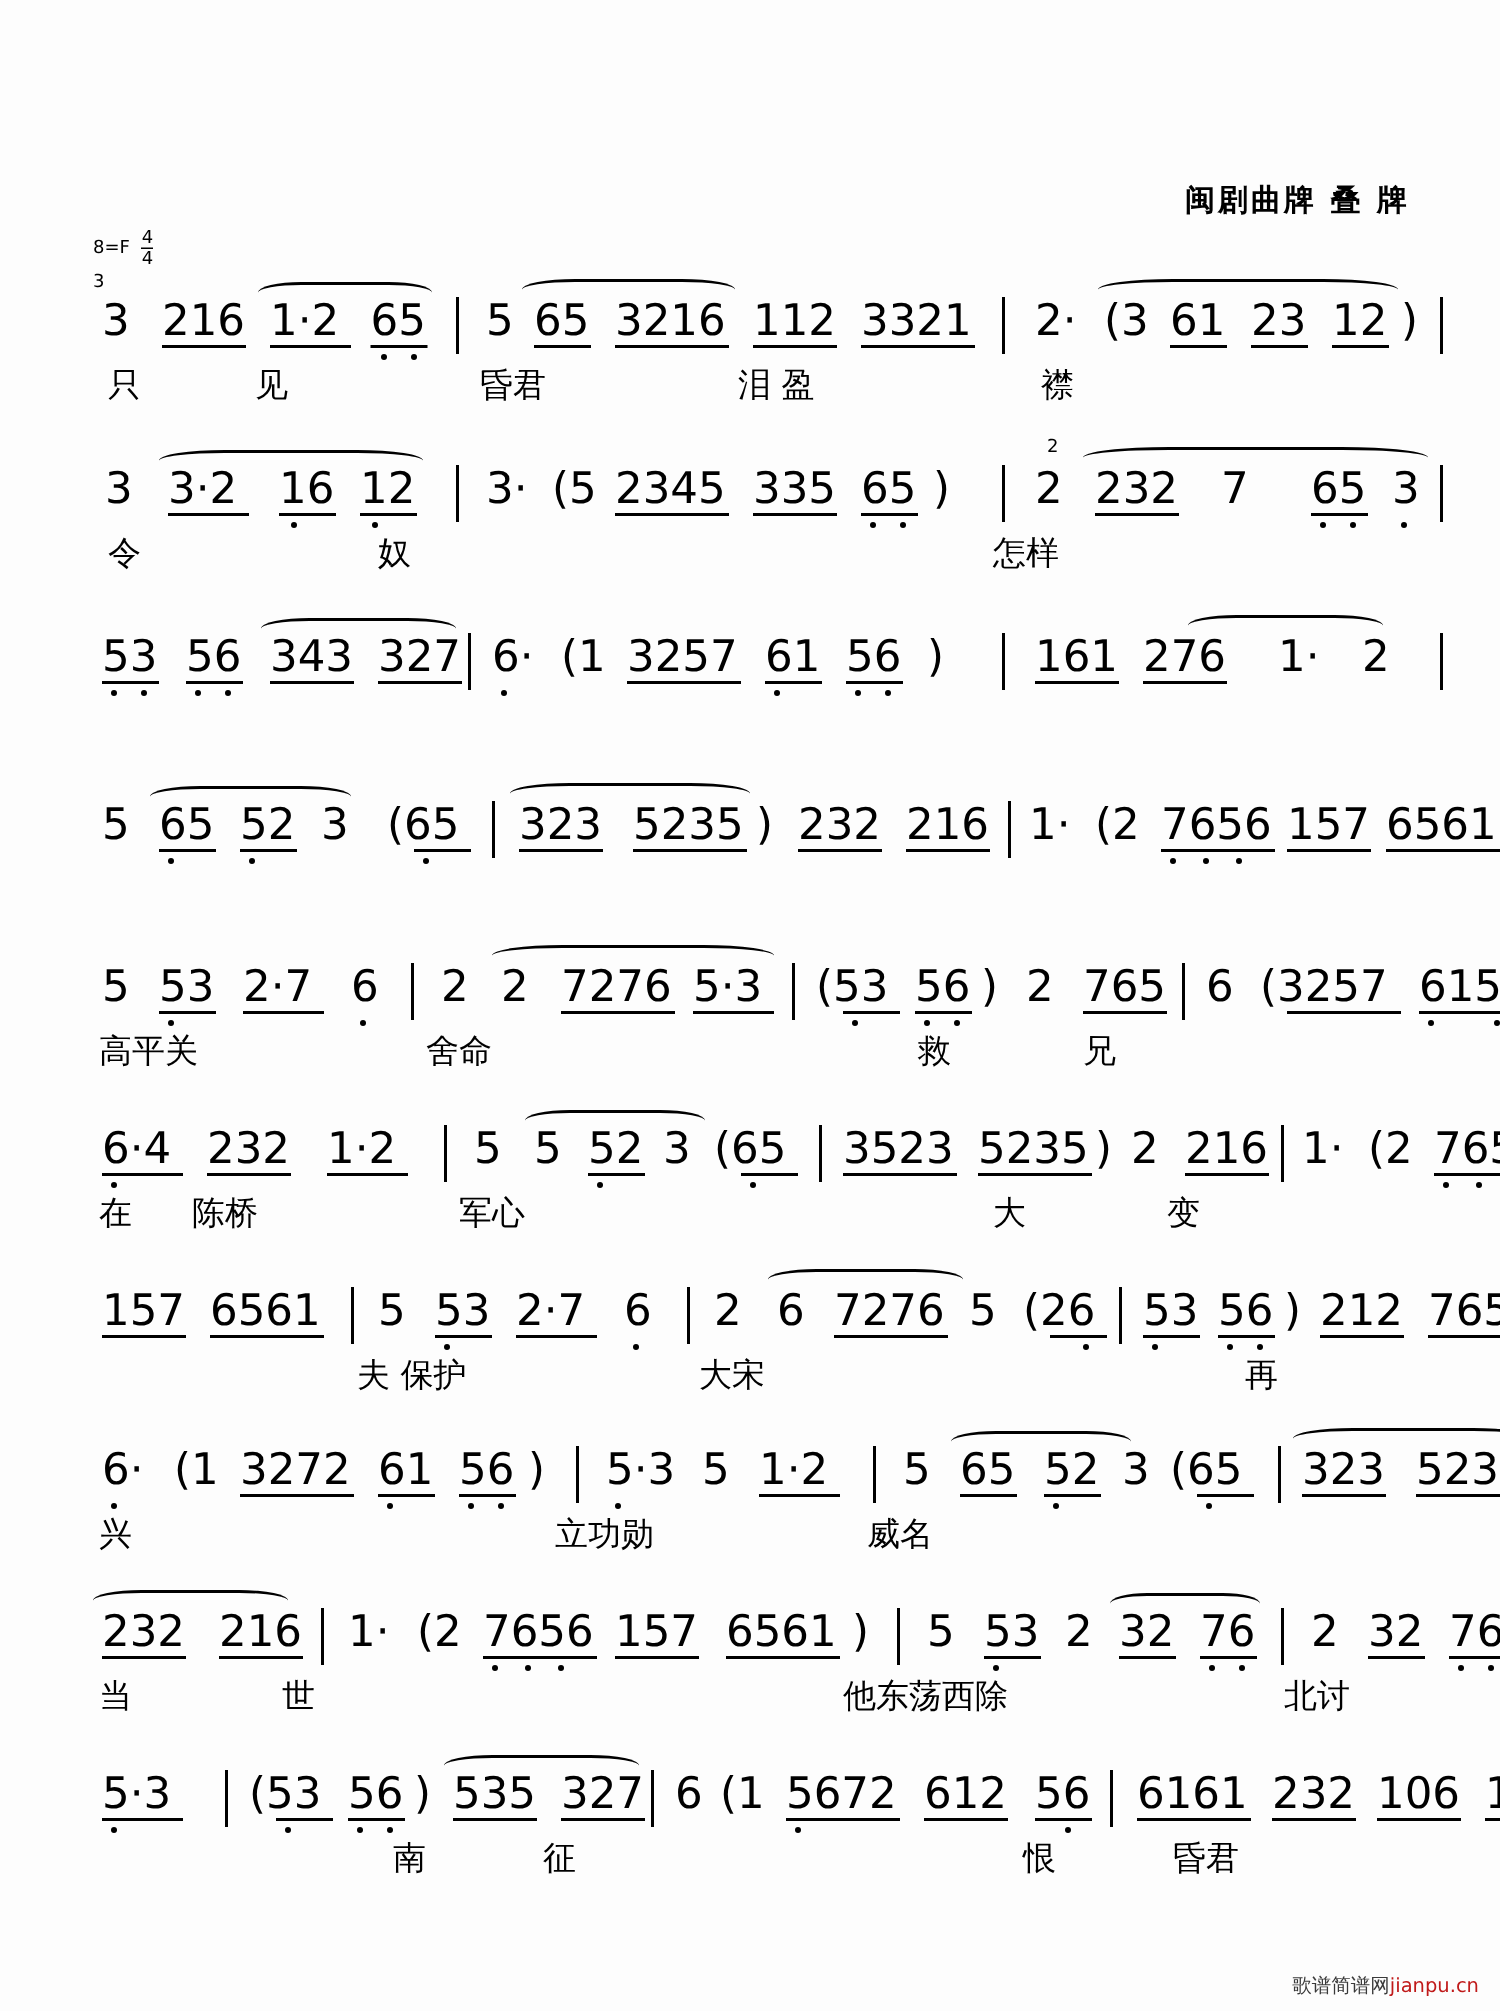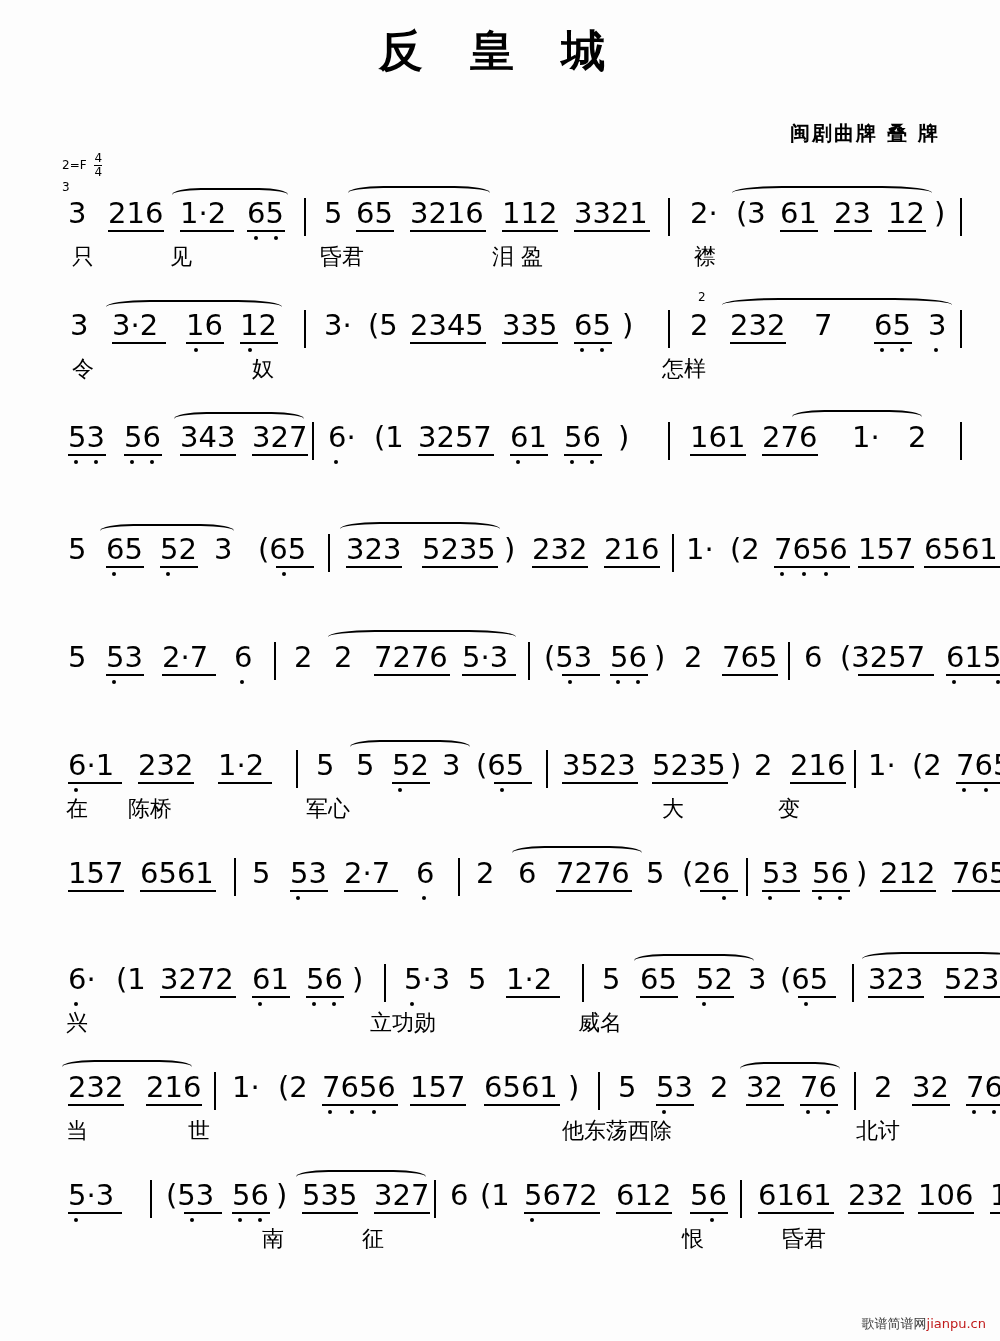--- a/index.html
+++ b/index.html
@@ -130,26 +130,25 @@
     color: #3a3a3a;
   }
   .watermark .red { color: #c01a1a; }
   .pagewrap { position: relative; }
 </style>
 </head>
 <body>
 
 <div class="page pagewrap">
 
-  <div class="title">反 皇 城</div>
 
   <div class="credits">闽剧曲牌 叠   牌</div>
 
   <div class="keysig">
-    <span>2=F</span>
+    <span>8=F</span>
     <span class="meter">
       <span class="num">4</span>
       <span class="den">4</span>
     </span>
   </div>
 
   <div class="system" style="top:196px">
     <div class="notes">
       <span class="tiny" style="left:0px; top:-16px">3</span>
       <span class="tok" style="left:6px">3</span>
@@ -356,25 +355,31 @@
       <span class="bar" style="left:726px"></span>
       <span class="tok" style="left:742px">6</span>
       <span class="tok" style="left:778px">(3257</span>
       <span class="beam" style="left:796px; top:34px; width:76px"></span>
       <span class="tok" style="left:884px">6156</span>
       <span class="beam" style="left:884px; top:34px; width:76px"></span>
 
       <span class="dotd" style="left:890px; top:40px"></span>
       <span class="dotd" style="left:934px; top:40px"></span>
     </div>
+    <div class="lyrics">
+      <span class="tok" style="left:4px">高平关</span>
+      <span class="tok" style="left:222px">舍命</span>
+      <span class="tok" style="left:550px">救</span>
+      <span class="tok" style="left:660px">兄</span>
+    </div>
   </div>
 
   <div class="system" style="top:748px">
     <div class="notes">
-      <span class="tok" style="left:6px">6·1</span>
+      <span class="tok" style="left:6px">6·4</span>
       <span class="beam" style="left:6px; top:34px; width:54px"></span>
       <span class="dotd" style="left:12px; top:40px"></span>
       <span class="tok" style="left:76px">232</span>
       <span class="beam" style="left:76px; top:34px; width:56px"></span>
       <span class="tok" style="left:156px">1·2</span>
       <span class="beam" style="left:156px; top:34px; width:54px"></span>
       <span class="bar" style="left:234px"></span>
       <span class="tok" style="left:254px">5</span>
       <span class="tok" style="left:294px">5</span>
       <span class="tok" style="left:330px">52</span>
@@ -443,20 +448,25 @@
       <span class="dotd" style="left:706px; top:40px"></span>
       <span class="tok" style="left:750px">56</span>
       <span class="beam" style="left:750px; top:34px; width:38px"></span>
       <span class="dotd" style="left:756px; top:40px"></span>
       <span class="dotd" style="left:776px; top:40px"></span>
       <span class="tok" style="left:794px">)</span>
       <span class="tok" style="left:818px">212</span>
       <span class="beam" style="left:818px; top:34px; width:56px"></span>
       <span class="tok" style="left:890px">765</span>
       <span class="beam" style="left:890px; top:34px; width:56px"></span>
+    </div>
+    <div class="lyrics">
+      <span class="tok" style="left:176px">夫 保护</span>
+      <span class="tok" style="left:404px">大宋</span>
+      <span class="tok" style="left:768px">再</span>
     </div>
   </div>
 
   <div class="system" style="top:962px">
     <div class="notes">
       <span class="tok" style="left:6px">6·</span>
       <span class="dotd" style="left:12px; top:40px"></span>
       <span class="tok" style="left:54px">(1</span>
       <span class="tok" style="left:98px">3272</span>
       <span class="beam" style="left:98px; top:34px; width:76px"></span>

